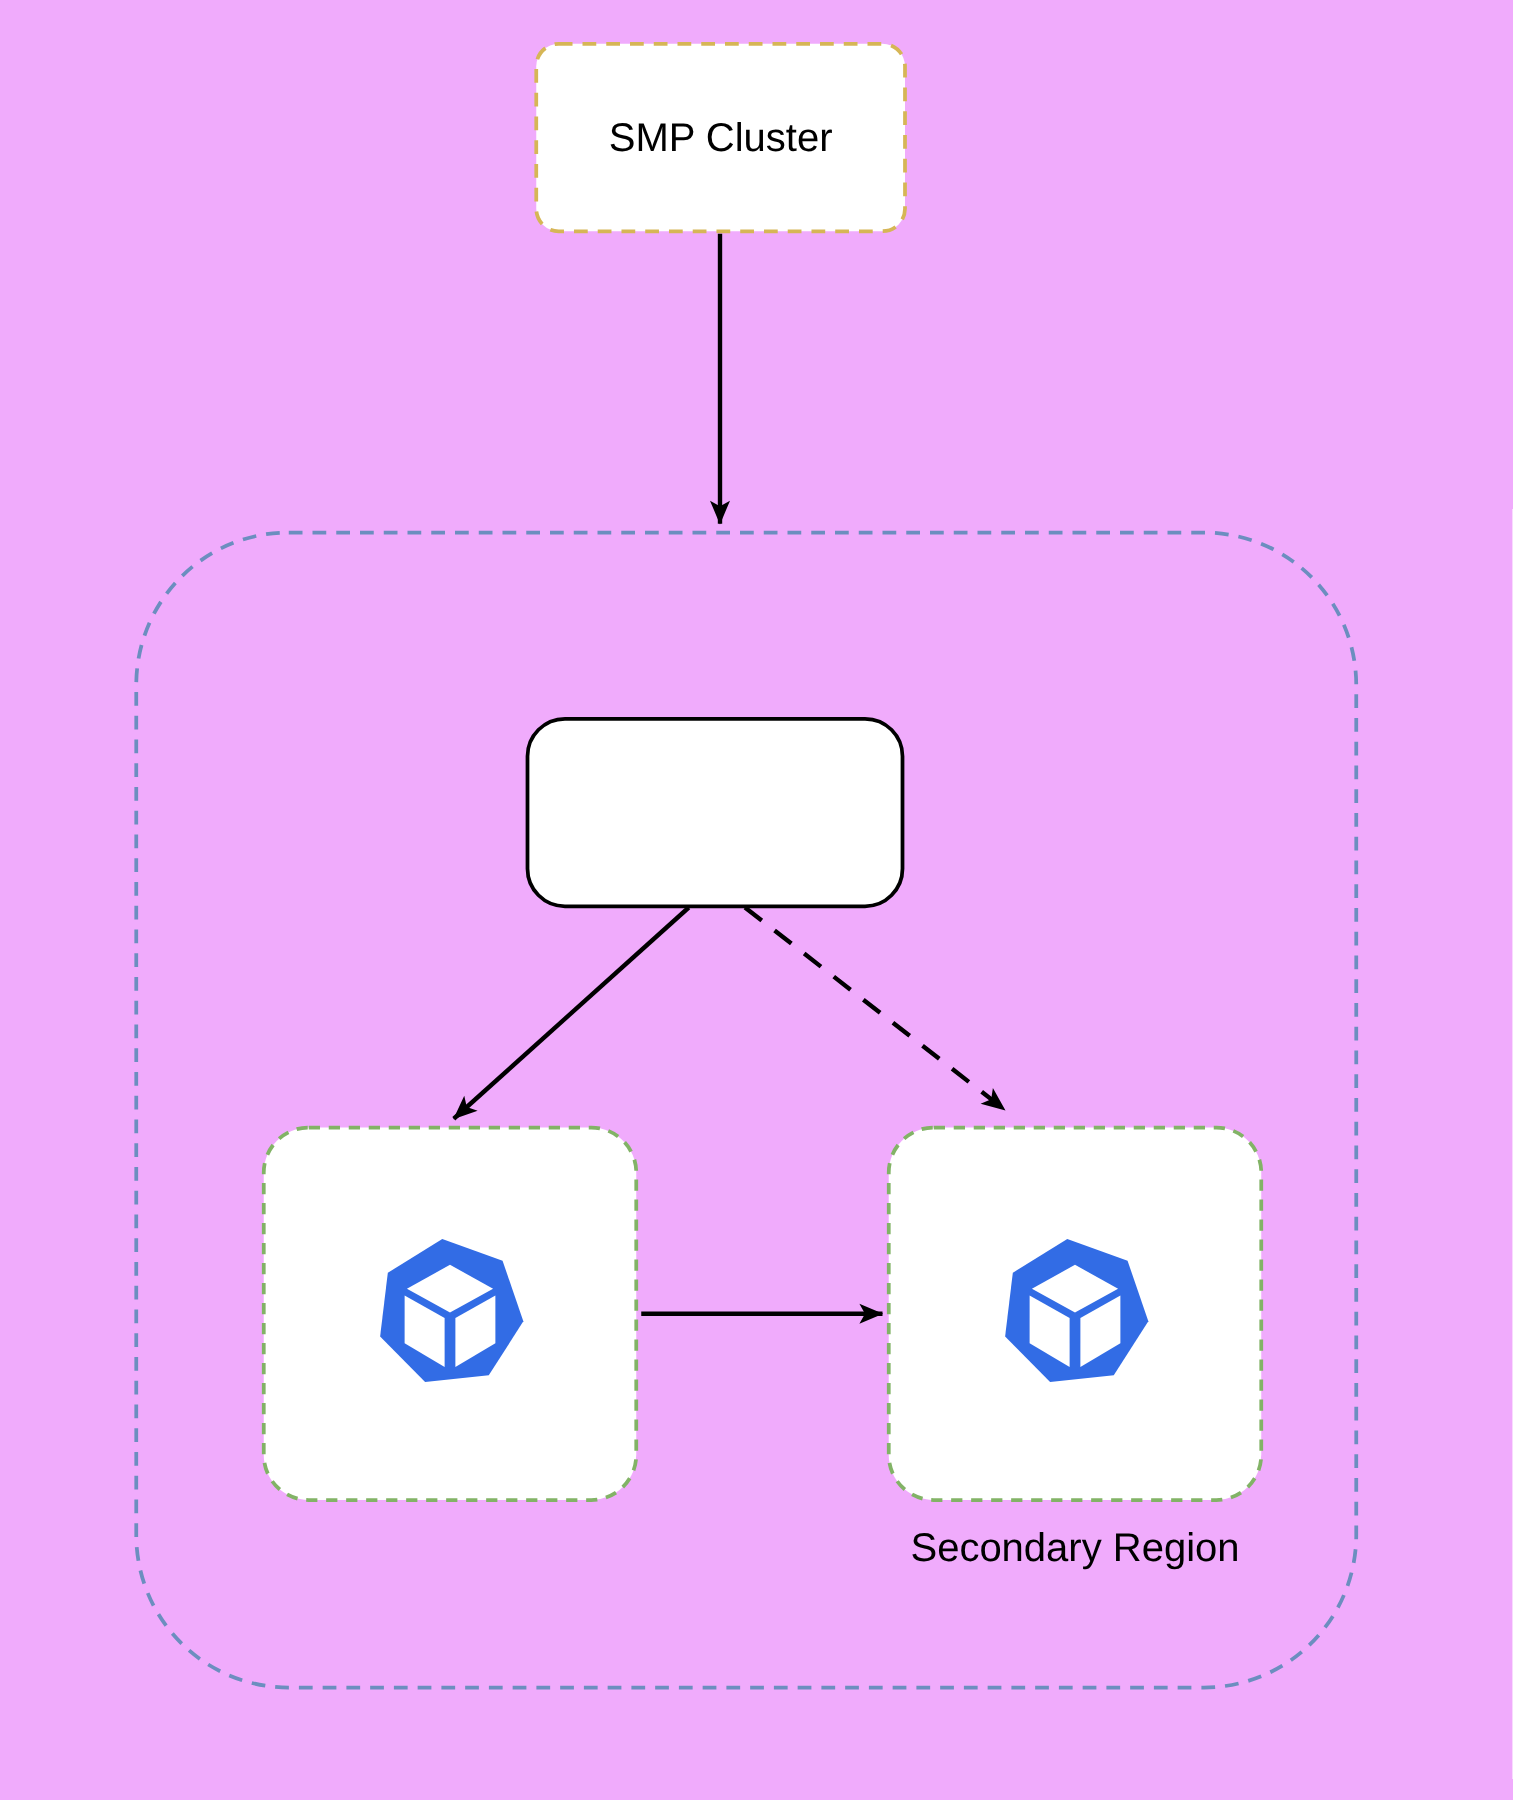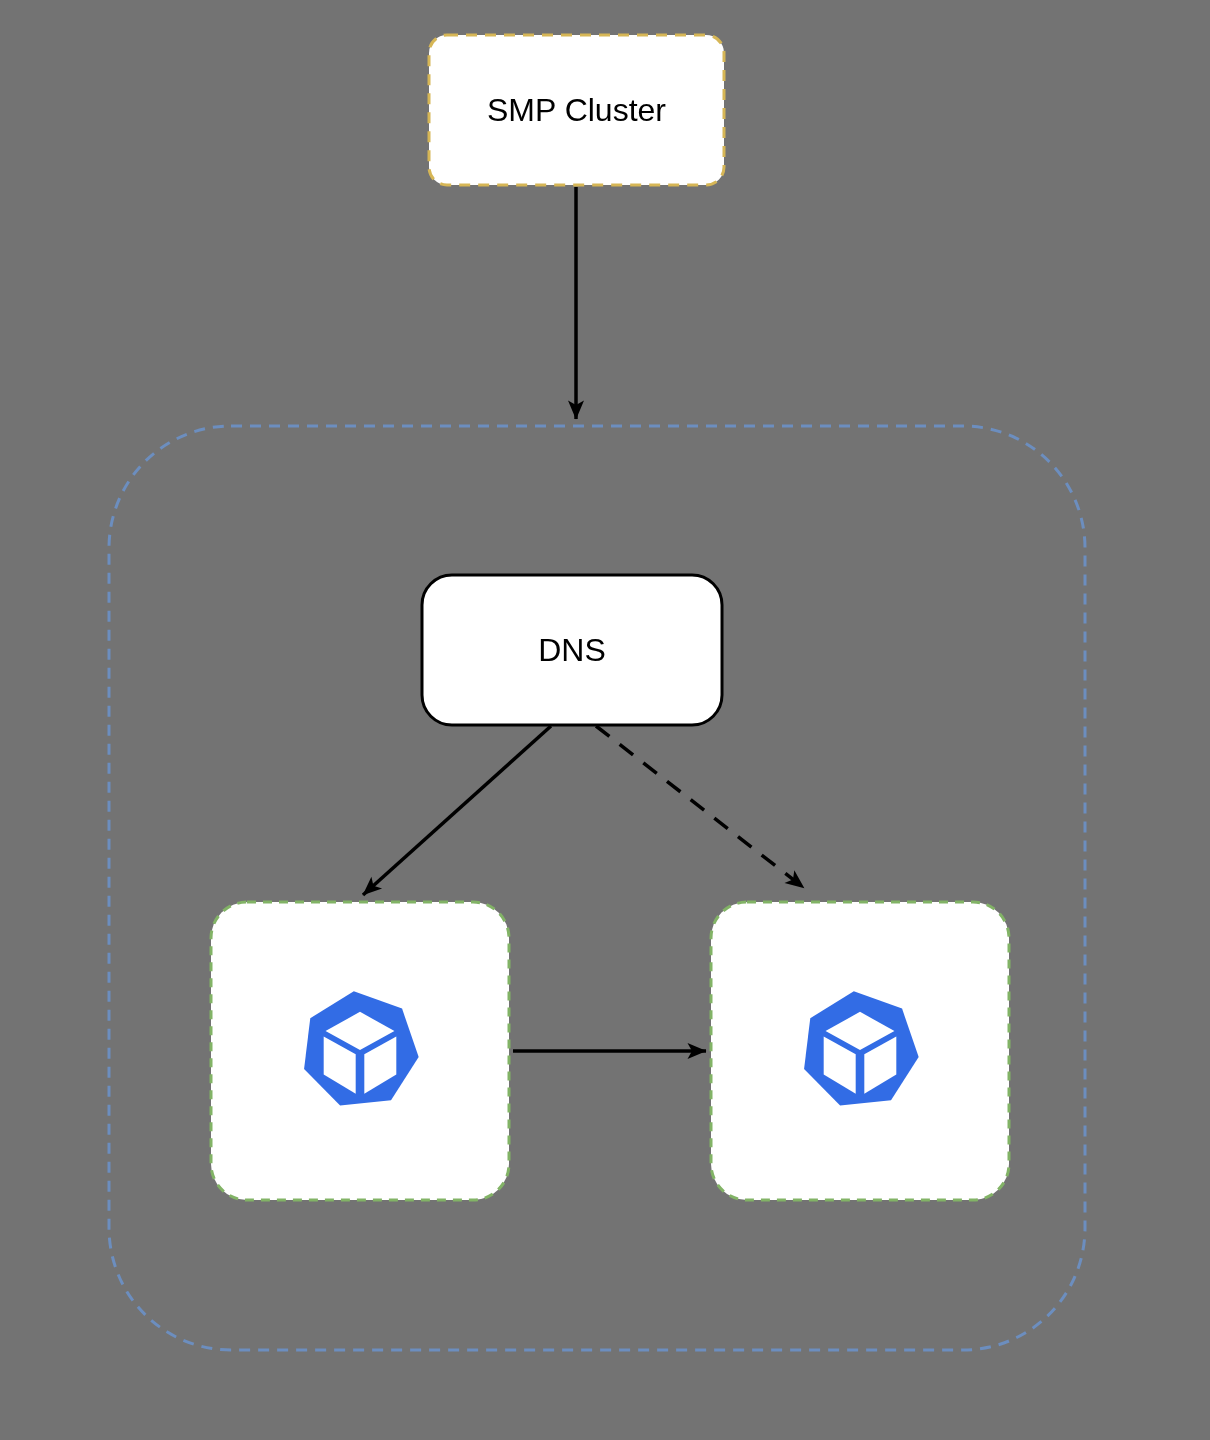--- a/index.html
+++ b/index.html
@@ -8,21 +8,21 @@
     background: #ffffff;
     width: 1210px;
     height: 1440px;
     overflow: hidden;
     font-family: "Liberation Sans", "DejaVu Sans", sans-serif;
   }
   .canvas {
     position: relative;
     width: 1210px;
     height: 1440px;
-    background: #737373;
+    background: #f0abfc;
   }
   .edges-layer {
     position: absolute;
     left: 0; top: 0;
     width: 1210px;
     height: 1440px;
     pointer-events: none;
   }
   .node-label {
     position: absolute;
@@ -91,17 +91,17 @@
     <path transform="rotate(-6 50 52)" d="M50,4 L87.5,22.1 L96.8,62.7 L70.8,95.2 L29.2,95.2 L3.2,62.7 L12.5,22.1 Z" fill="#326CE5"></path>
     <g fill="#FFFFFF">
       <polygon points="50,21 78,36.5 50,52 22,36.5"></polygon>
       <polygon points="20.5,41 46.5,55.5 46.5,87.5 20.5,72"></polygon>
       <polygon points="79.5,41 53.5,55.5 53.5,87.5 79.5,72"></polygon>
     </g>
   </svg>
 
   <div class="node-label label-smp">SMP Cluster</div>
 
-  <div class="node-label label-dns">DNS</div>
 
 
+  <div class="node-label label-secondary">Secondary Region</div>
 
 </div>
 
 </body></html>

